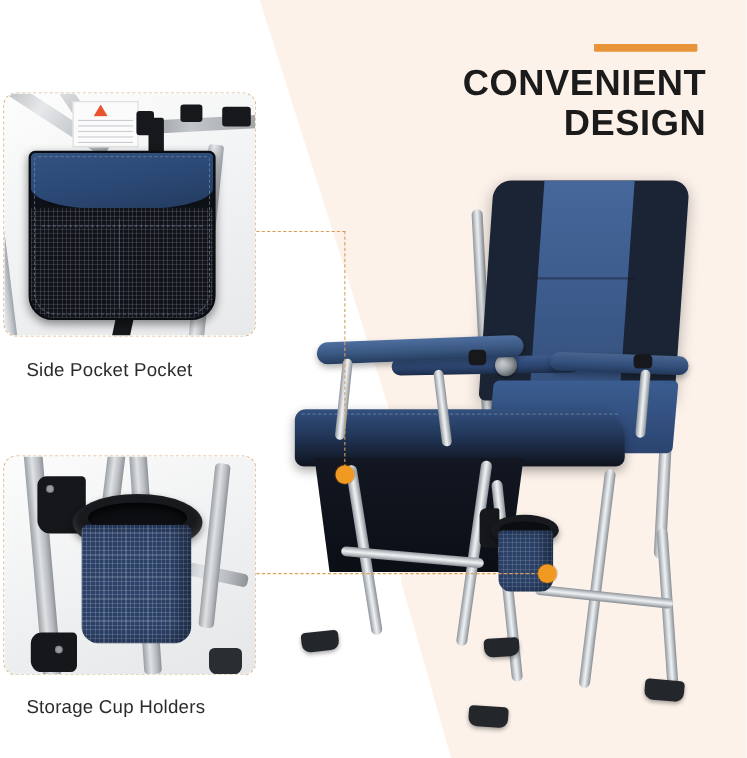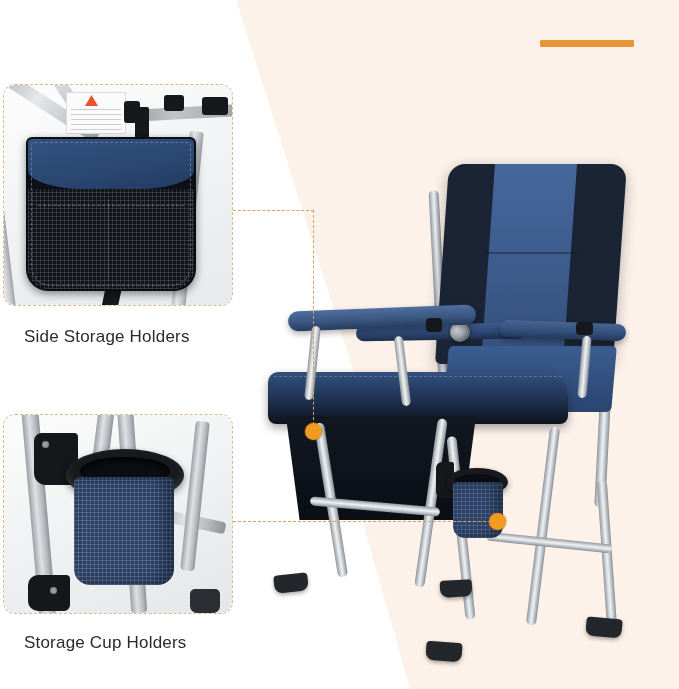--- a/index.html
+++ b/index.html
@@ -304,21 +304,21 @@
       <div class="p1-pocket" style="left:22px;top:52px;width:166px;height:150px;">
         <div class="top"></div>
         <div class="mesh"></div>
         <div class="seam"></div>
         <div class="vseam"></div>
         <div class="stitch"></div>
       </div>
     </div>
   </div>
 
-  <div class="caption" id="cap-pocket">Side Storage Holders</div>
+  <div class="caption" id="cap-pocket">Side Pocket Pocket</div>
 
   <div class="panel" id="panel-cup">
     <div class="photo">
       <div class="p2-bg"></div>
 
       <div class="p2-leg" style="left:26px;top:-10px;width:17px;height:210px;transform:rotate(-5deg);"></div>
       <div class="p2-leg" style="left:88px;top:-12px;width:16px;height:120px;transform:rotate(7deg);"></div>
       <div class="p2-leg" style="left:120px;top:-12px;width:16px;height:210px;transform:rotate(-4deg);"></div>
       <div class="p2-leg" style="left:150px;top:100px;width:72px;height:12px;transform:rotate(12deg);"></div>
       <div class="p2-leg" style="left:184px;top:6px;width:14px;height:150px;transform:rotate(6deg);"></div>
@@ -341,15 +341,17 @@
 
   <div class="lead lead-h" style="left:233px;top:210px;width:81px;"></div>
   <div class="lead lead-v" style="left:313px;top:210px;height:215px;"></div>
   <div class="dot" style="left:305px;top:423px;"></div>
 
   <div class="lead lead-h" style="left:233px;top:521px;width:263px;"></div>
   <div class="dot" style="left:489px;top:513px;"></div>
 
   <div class="accent-bar"></div>
   <div class="headline">
+    <span class="l1">CONVENIENT</span>
+    <span class="l2">DESIGN</span>
   </div>
 
 </div>
 
 </body></html>

